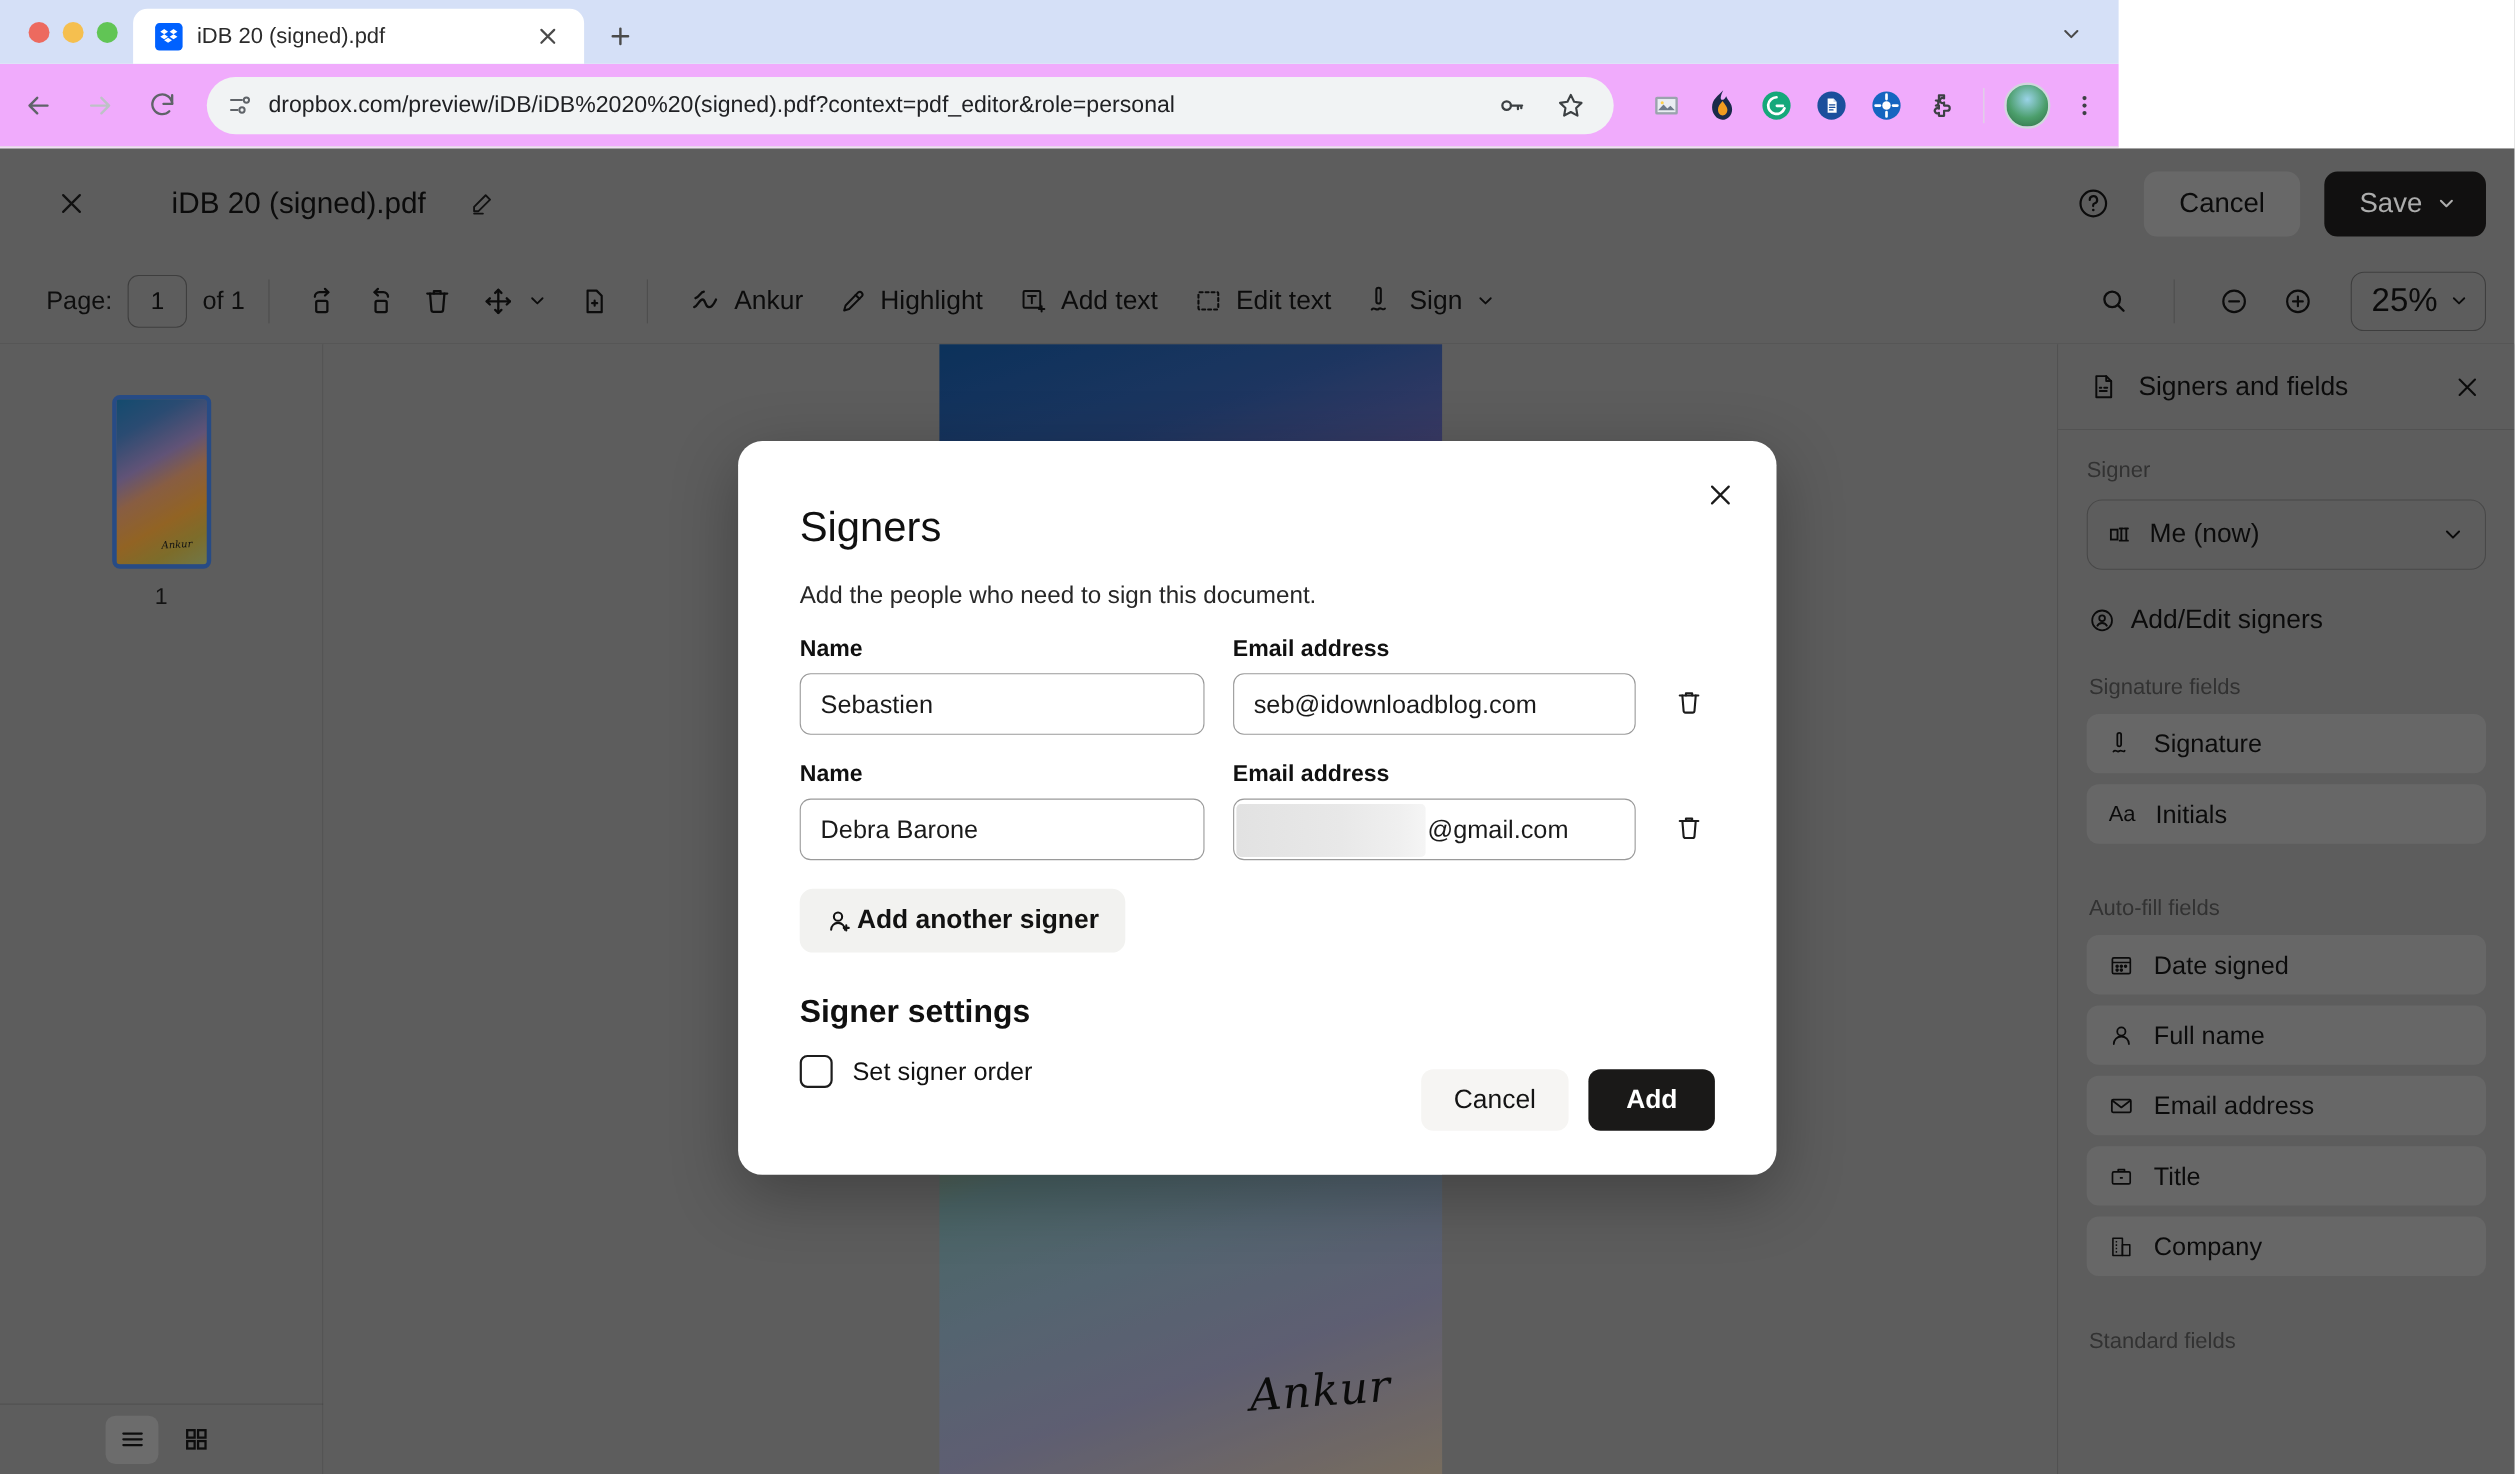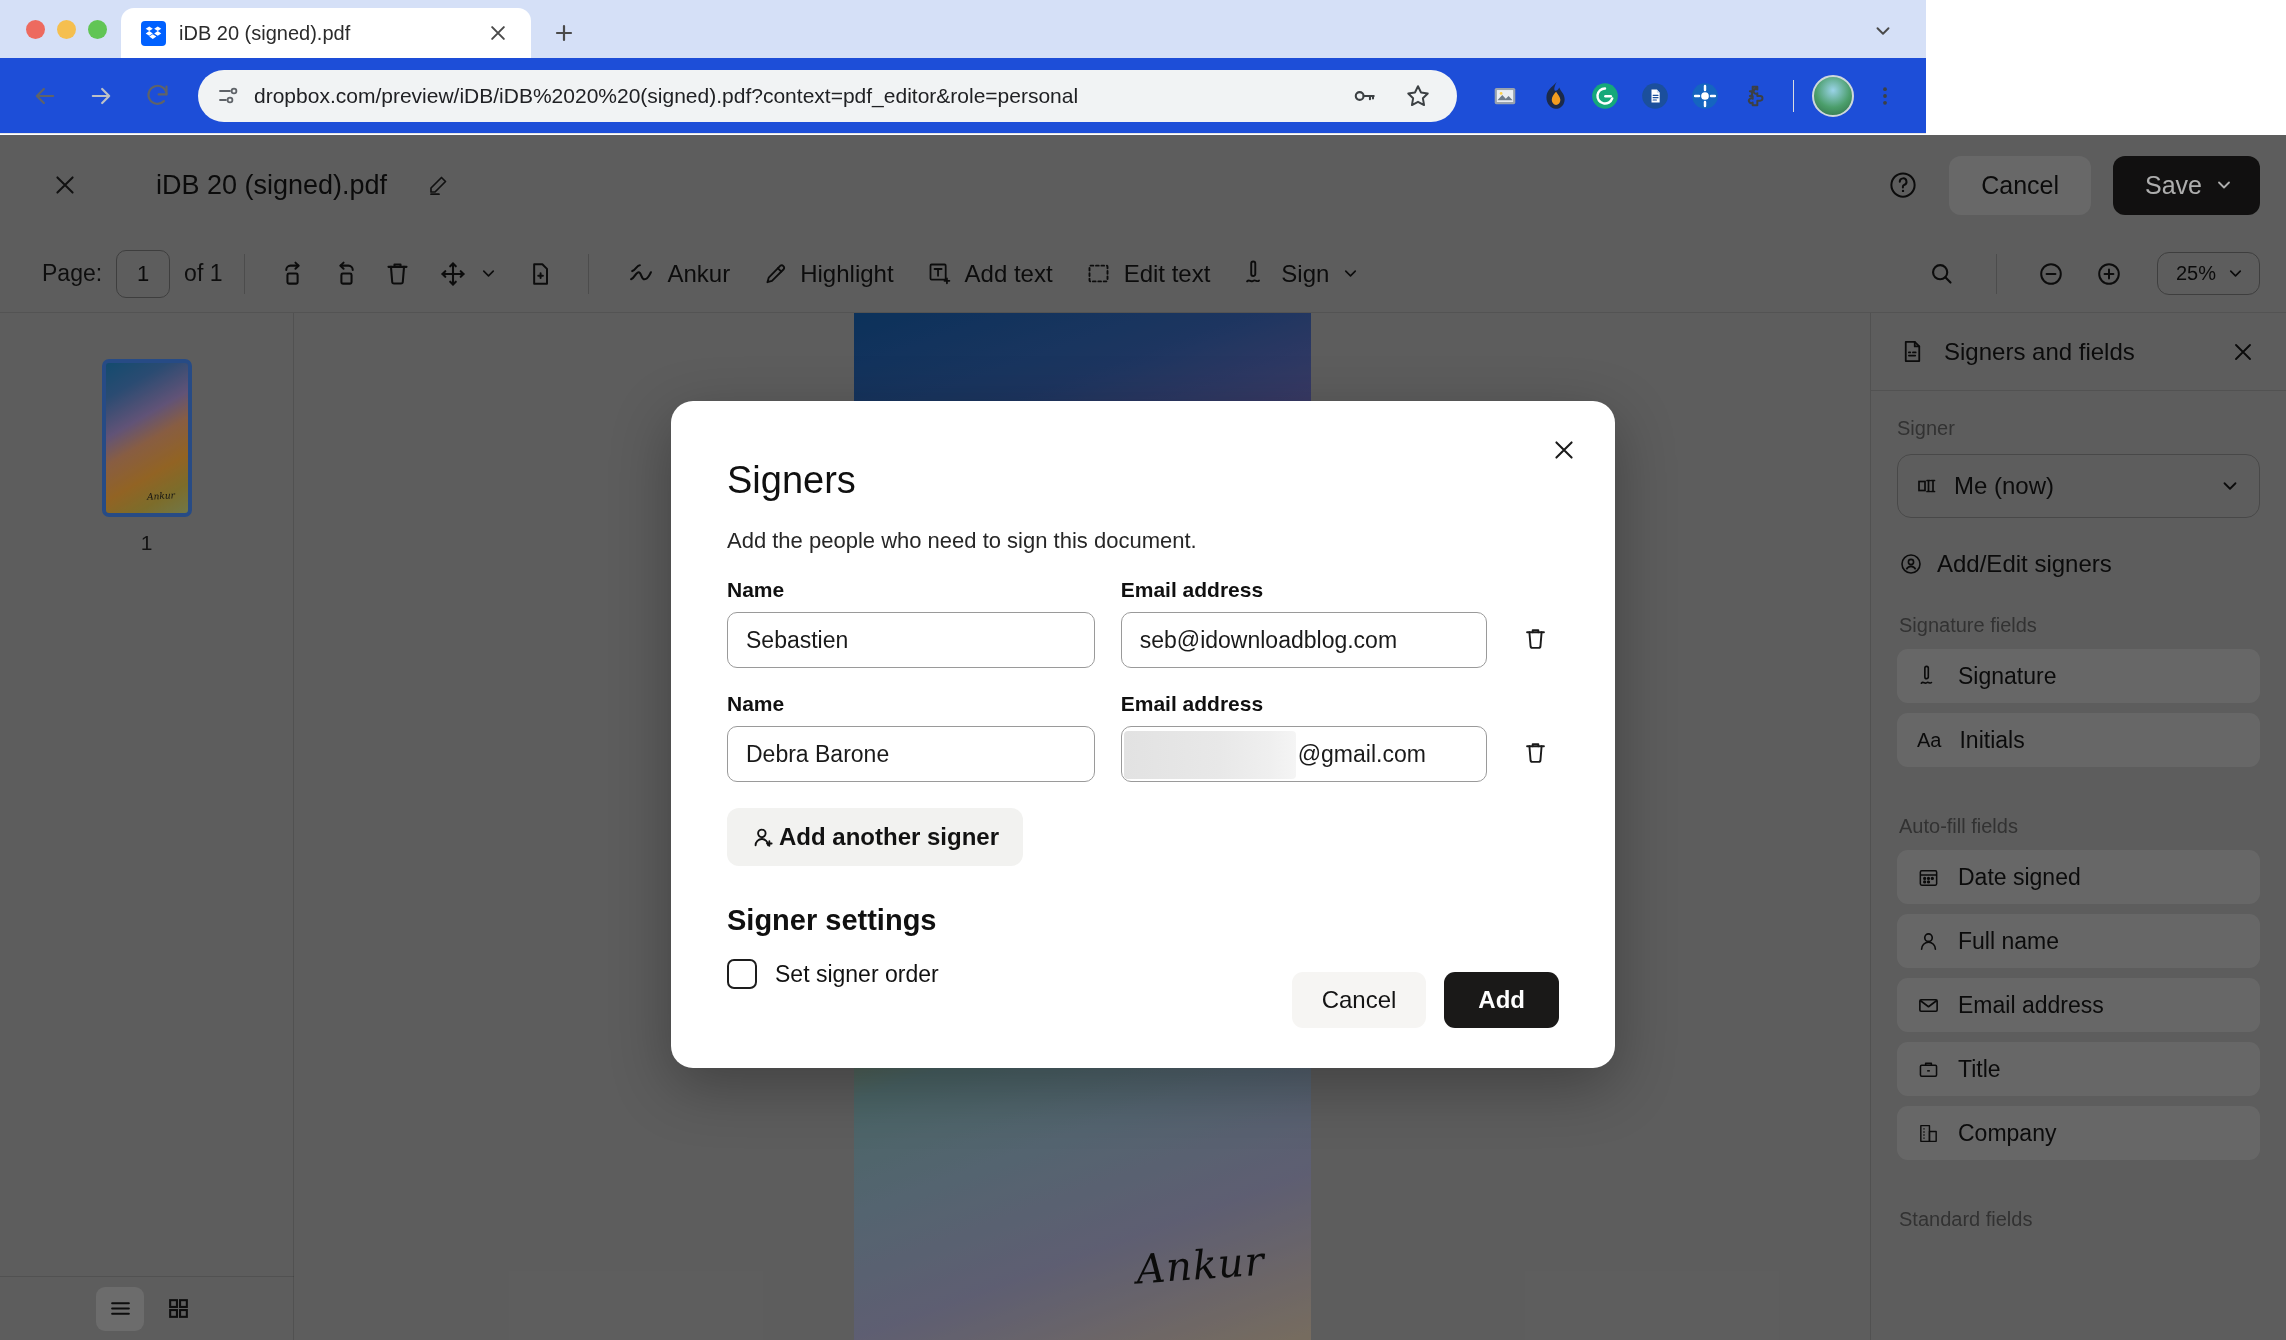--- a/index.html
+++ b/index.html
@@ -57,24 +57,24 @@
 
   .chevron-down-win {
     position: absolute; right: 26px; bottom: 10px;
     width: 34px; height: 34px;
     display: flex; align-items: center; justify-content: center;
     color: #4a4a4a;
   }
 
   .omnibar {
     height: 76px;
-    background: #1d4ed8;
+    background: #f0abfc;
     display: flex;
     align-items: center;
-    padding: 0 20px;
+    padding: 0 10px;
     gap: 6px;
     border-bottom: 1px solid #e4e4e4;
   }
   .nav-btn {
     width: 50px; height: 50px; border-radius: 50%;
     display: flex; align-items: center; justify-content: center;
     color: #5f6368; flex: none;
   }
   .nav-btn.disabled { color: #bdc1c6; }
   .url-wrap {
@@ -169,21 +169,21 @@
   .tb-btn {
     display: flex; align-items: center; gap: 12px;
     padding: 10px 16px; border-radius: 10px;
     font-size: 24px; color: #131313;
   }
   .tb-right { margin-left: auto; display: flex; align-items: center; gap: 6px; }
   .zoom-box {
     border: 1.6px solid #5c5c5c; border-radius: 12px;
     padding: 9px 14px 9px 18px;
     display: flex; align-items: center; gap: 10px;
-    font-size: 20px; color: #111;
+    font-size: 30px; color: #111;
     margin-left: 16px;
   }
 
   
   .body-row { display: flex; height: 1027px; }
 
   .thumb-pane {
     width: 294px;
     background: #8a8a8a;
     border-right: 1px solid rgba(0,0,0,0.13);

